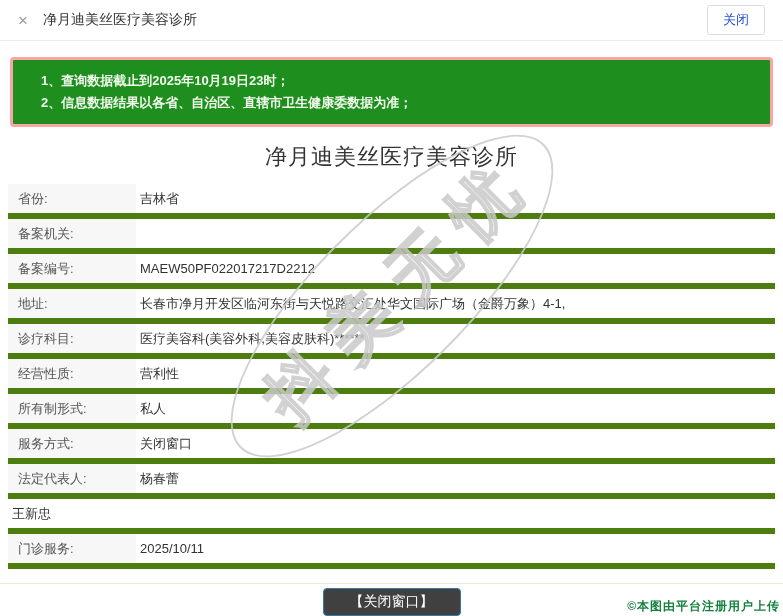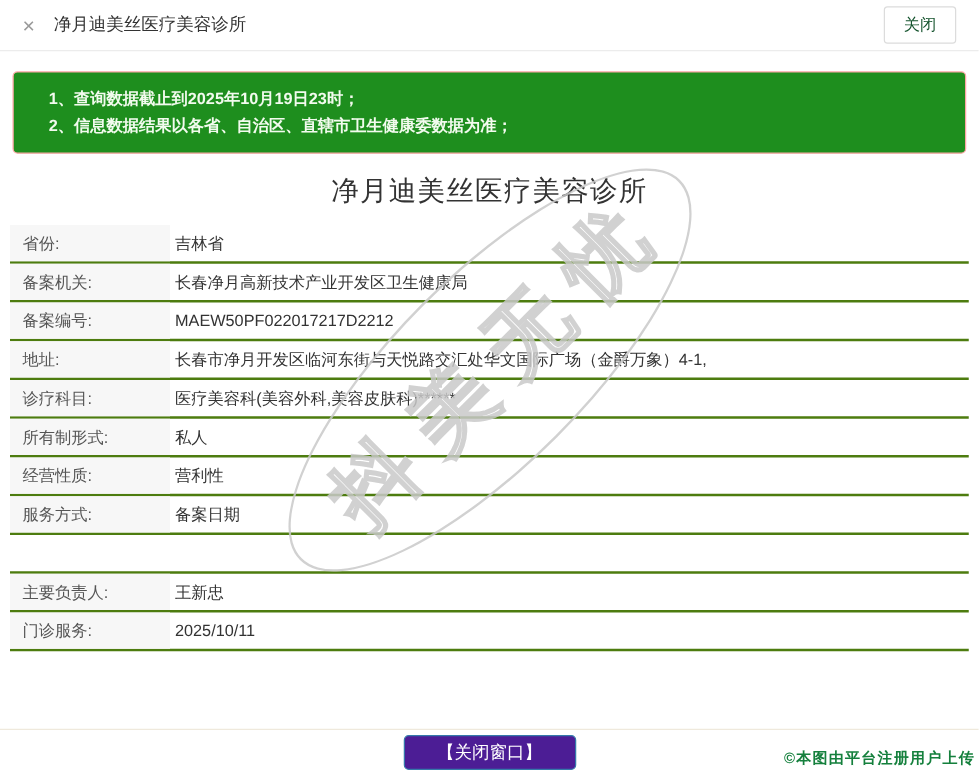--- a/index.html
+++ b/index.html
@@ -14,41 +14,41 @@
     height:41px;display:flex;align-items:center;
     padding:0 18px;border-bottom:1px solid #ececec;box-sizing:border-box;
   }
   .close-x{
     color:#9a9a9a;font-size:17px;line-height:1;margin-right:15px;cursor:pointer;
     font-weight:400;
   }
   .header-title{font-size:14px;color:#333;}
   .close-btn{
     margin-left:auto;background:#fff;border:1px solid #dcdcdc;border-radius:3px;
-    color:#14532d;font-size:13px;padding:5px 15px;cursor:pointer;
+    color:#1d4ed8;font-size:13px;padding:5px 15px;cursor:pointer;
     font-family:inherit;
   }
   
   .notice{
     margin:16px 10px 0 10px;
-    background:#1e8e1e;border:1px solid #fca5a5;border-radius:4px;
+    background:#1e8e1e;border:3px solid #fca5a5;border-radius:4px;
     padding:10px 10px 10px 28px;
     color:#f2fbee;font-size:13px;font-weight:bold;line-height:22px;
   }
   .notice div{white-space:nowrap;}
   
   .main-title{
     text-align:center;font-size:22px;color:#333;font-weight:400;
     margin:15px 0 12px 0;letter-spacing:1px;
   }
   
   .info-table{margin:0 8px;}
   .t-row{
     display:flex;align-items:stretch;min-height:29px;
-    border-bottom:2px solid #4d7c0f;font-size:13px;
+    border-bottom:6px solid #4d7c0f;font-size:13px;
   }
   .t-label{
     width:128px;flex:0 0 128px;background:#f7f7f7;color:#555;
     display:flex;align-items:center;padding-left:10px;box-sizing:border-box;
   }
   .t-value{
     flex:1;color:#333;display:flex;align-items:center;padding-left:4px;
   }
   
   .watermark{
@@ -70,21 +70,21 @@
     -webkit-text-stroke:2px #c9c9c9;
     white-space:nowrap;text-indent:20px;
   }
   
   .footer-sep{
     position:absolute;left:0;right:0;top:583px;height:0;
     border-top:1px solid #efe9dc;
   }
   .bottom-close-btn{
     position:absolute;left:50%;transform:translateX(-50%);top:588px;
-    background:#4c1d95;color:#fff;border:1px solid #3579aa;border-radius:4px;
+    background:#404040;color:#fff;border:1px solid #3579aa;border-radius:4px;
     font-size:14px;padding:4px 26px;cursor:pointer;font-family:inherit;
   }
   .copyright{
     position:absolute;right:3px;bottom:1px;
     font-size:12px;font-weight:bold;color:#15803d;letter-spacing:1px;
     text-shadow:-1px -1px 0 #fff,1px -1px 0 #fff,-1px 1px 0 #fff,1px 1px 0 #fff;
   }
 </style>
 </head>
 <body>
@@ -103,58 +103,58 @@
 <div class="main-title">净月迪美丝医疗美容诊所</div>
 
 <div class="info-table">
   <div class="t-row">
     <div class="t-label">省份:</div>
     <div class="t-value">吉林省</div>
   </div>
 
   <div class="t-row">
     <div class="t-label">备案机关:</div>
-    <div class="t-value">长春净月高新技术产业开发区卫生健康局</div>
   </div>
 
   <div class="t-row">
     <div class="t-label">备案编号:</div>
     <div class="t-value">MAEW50PF022017217D2212</div>
   </div>
 
   <div class="t-row">
     <div class="t-label">地址:</div>
     <div class="t-value">长春市净月开发区临河东街与天悦路交汇处华文国际广场（金爵万象）4-1,</div>
   </div>
 
   <div class="t-row">
     <div class="t-label">诊疗科目:</div>
     <div class="t-value">医疗美容科(美容外科,美容皮肤科)******</div>
   </div>
 
   <div class="t-row">
+    <div class="t-label">经营性质:</div>
+    <div class="t-value">营利性</div>
+  </div>
+
+  <div class="t-row">
     <div class="t-label">所有制形式:</div>
     <div class="t-value">私人</div>
   </div>
 
   <div class="t-row">
-    <div class="t-label">经营性质:</div>
-    <div class="t-value">营利性</div>
+    <div class="t-label">服务方式:</div>
+    <div class="t-value">关闭窗口</div>
   </div>
 
   <div class="t-row">
-    <div class="t-label">服务方式:</div>
-    <div class="t-value">备案日期</div>
+    <div class="t-label">法定代表人:</div>
+    <div class="t-value">杨春蕾</div>
   </div>
 
   <div class="t-row">
-  </div>
-
-  <div class="t-row">
-    <div class="t-label">主要负责人:</div>
     <div class="t-value">王新忠</div>
   </div>
 
   <div class="t-row">
     <div class="t-label">门诊服务:</div>
     <div class="t-value">2025/10/11</div>
   </div>
 </div>
 
 <div class="watermark">

